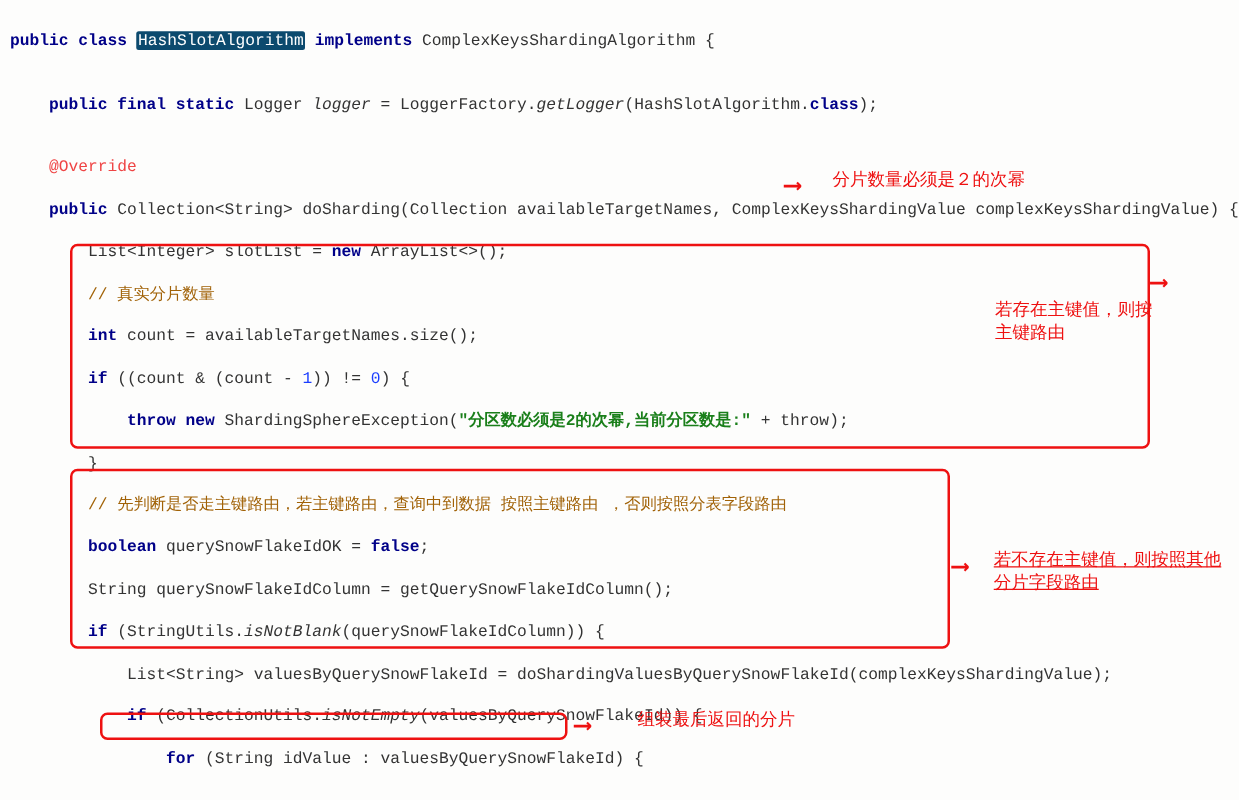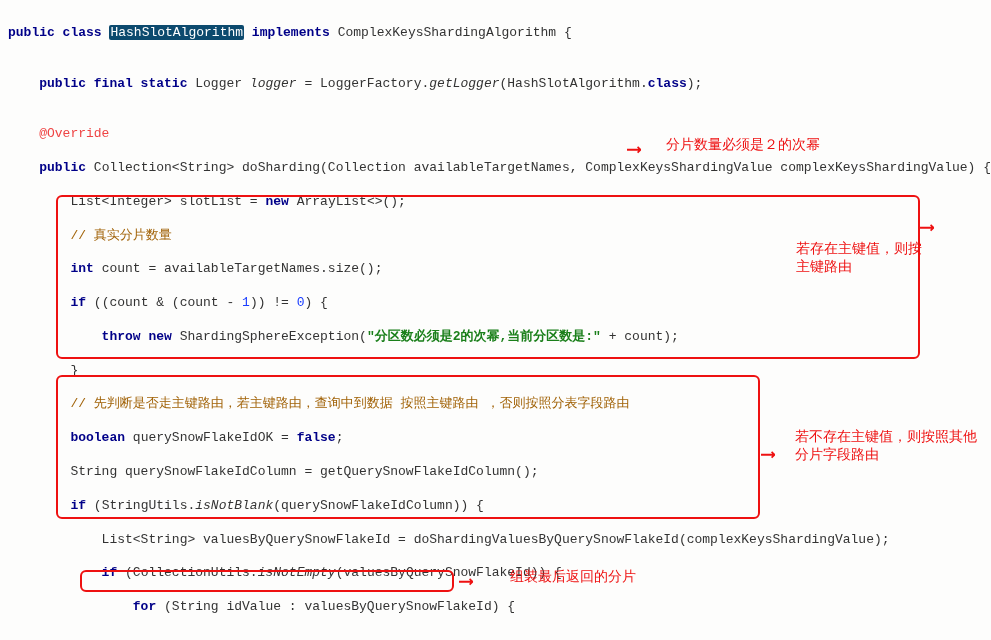--- a/index.html
+++ b/index.html
@@ -53,21 +53,21 @@
 <span class="line"><span class="kw">public class </span><span class="seln">HashSlotAlgorithm</span><span class="kw"> implements </span><span>ComplexKeysShardingAlgorithm {</span></span>
 <span class="line"></span>
 <span class="line"><span class="kw">    public final static </span><span>Logger </span><span class="fni">logger</span><span> = LoggerFactory.</span><span class="fni">getLogger</span><span>(HashSlotAlgorithm.</span><span class="kw">class</span><span>);</span></span>
 <span class="line"></span>
 <span class="line ann">    @Override</span>
 <span class="line"><span class="kw">    public </span><span>Collection&lt;String&gt; doSharding(Collection availableTargetNames, ComplexKeysShardingValue complexKeysShardingValue) {</span></span>
 <span class="line"><span>        List&lt;Integer&gt; slotList = </span><span class="kw">new </span><span>ArrayList&lt;&gt;();</span></span>
 <span class="line cmt">        // 真实分片数量</span>
 <span class="line"><span class="kw">        int </span><span>count = availableTargetNames.size();</span></span>
 <span class="line"><span class="kw">        if </span><span>((count &amp; (count - </span><span class="num">1</span><span>)) != </span><span class="num">0</span><span>) {</span></span>
-<span class="line"><span class="kw">            throw new </span><span>ShardingSphereException(</span><span class="str">"分区数必须是2的次幂,当前分区数是:"</span><span> + count);</span></span>
+<span class="line"><span class="kw">            throw new </span><span>ShardingSphereException(</span><span class="str">"分区数必须是2的次幂,当前分区数是:"</span><span> + throw);</span></span>
 <span class="line">        }</span>
 <span class="line cmt">        // 先判断是否走主键路由，若主键路由，查询中到数据 按照主键路由 ，否则按照分表字段路由</span>
 <span class="line"><span class="kw">        boolean </span><span>querySnowFlakeIdOK = </span><span class="kw">false</span><span>;</span></span>
 <span class="line">        String querySnowFlakeIdColumn = getQuerySnowFlakeIdColumn();</span>
 <span class="line"><span class="kw">        if </span><span>(StringUtils.</span><span class="fni">isNotBlank</span><span>(querySnowFlakeIdColumn)) {</span></span>
 <span class="line">            List&lt;String&gt; valuesByQuerySnowFlakeId = doShardingValuesByQuerySnowFlakeId(complexKeysShardingValue);</span>
 <span class="line"><span class="kw">            if </span><span>(CollectionUtils.</span><span class="fni">isNotEmpty</span><span>(valuesByQuerySnowFlakeId)) {</span></span>
 <span class="line"><span class="kw">                for </span><span>(String idValue : valuesByQuerySnowFlakeId) {</span></span>
 
 
@@ -101,17 +101,17 @@
 <span class="arrow" style="left:628px; top:137px;">⟶</span>
 <span class="arrow" style="left:921px; top:215px;">⟶</span>
 <span class="arrow" style="left:762px; top:442px;">⟶</span>
 <span class="arrow" style="left:460px; top:569px;">⟶</span>
 
 <div class="annot" style="left:666px; top:136px;text-align:right;">分片数量必须是２的次幂</div>
 <div class="annot" style="left:796px; top:240px;">
   <span>若存在主键值，则按</span><br>
   <span>主键路由</span>
 </div>
-<div class="annot" style="left:795px; top:428px;">
+<div class="annot" style="left:795px; top:440px;text-decoration:underline;">
   <span>若不存在主键值，则按照其他</span><br>
   <span>分片字段路由</span>
 </div>
 <div class="annot" style="left:510px; top:568px;text-align:center;">组装最后返回的分片</div>
 
 </body></html>

